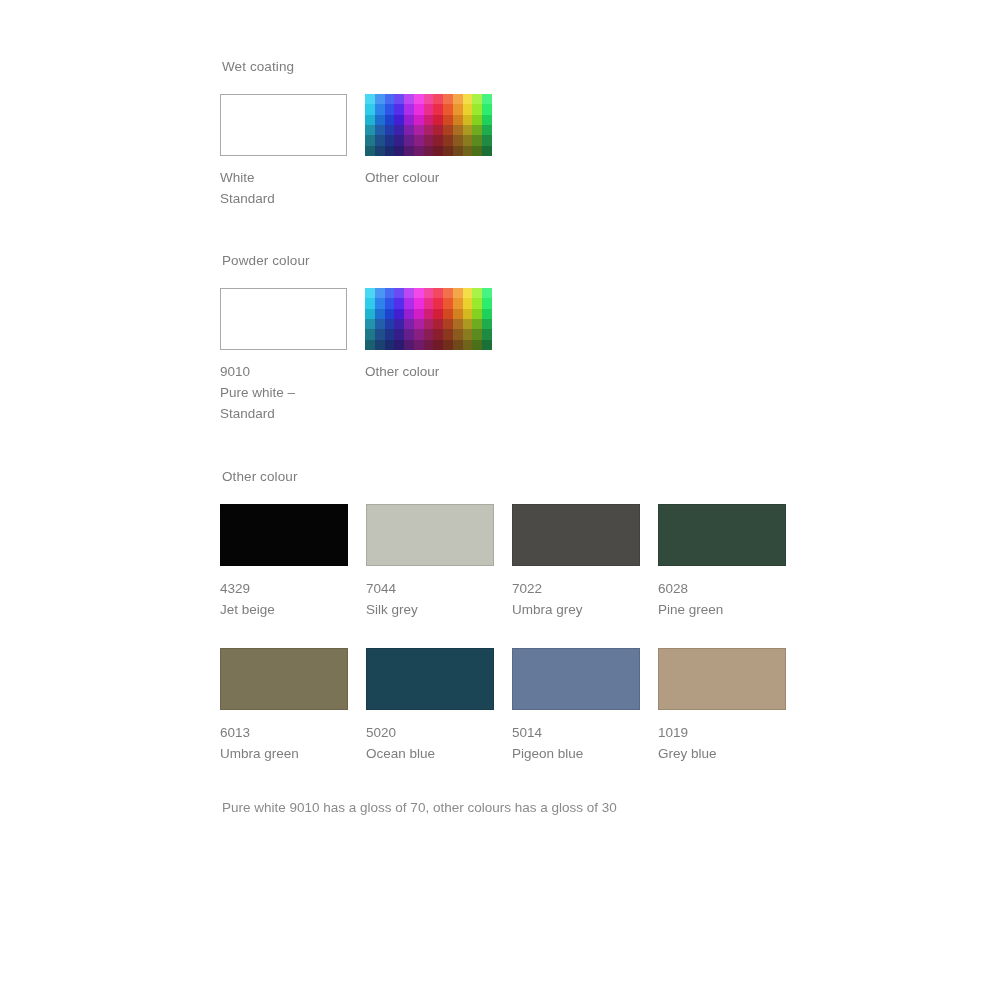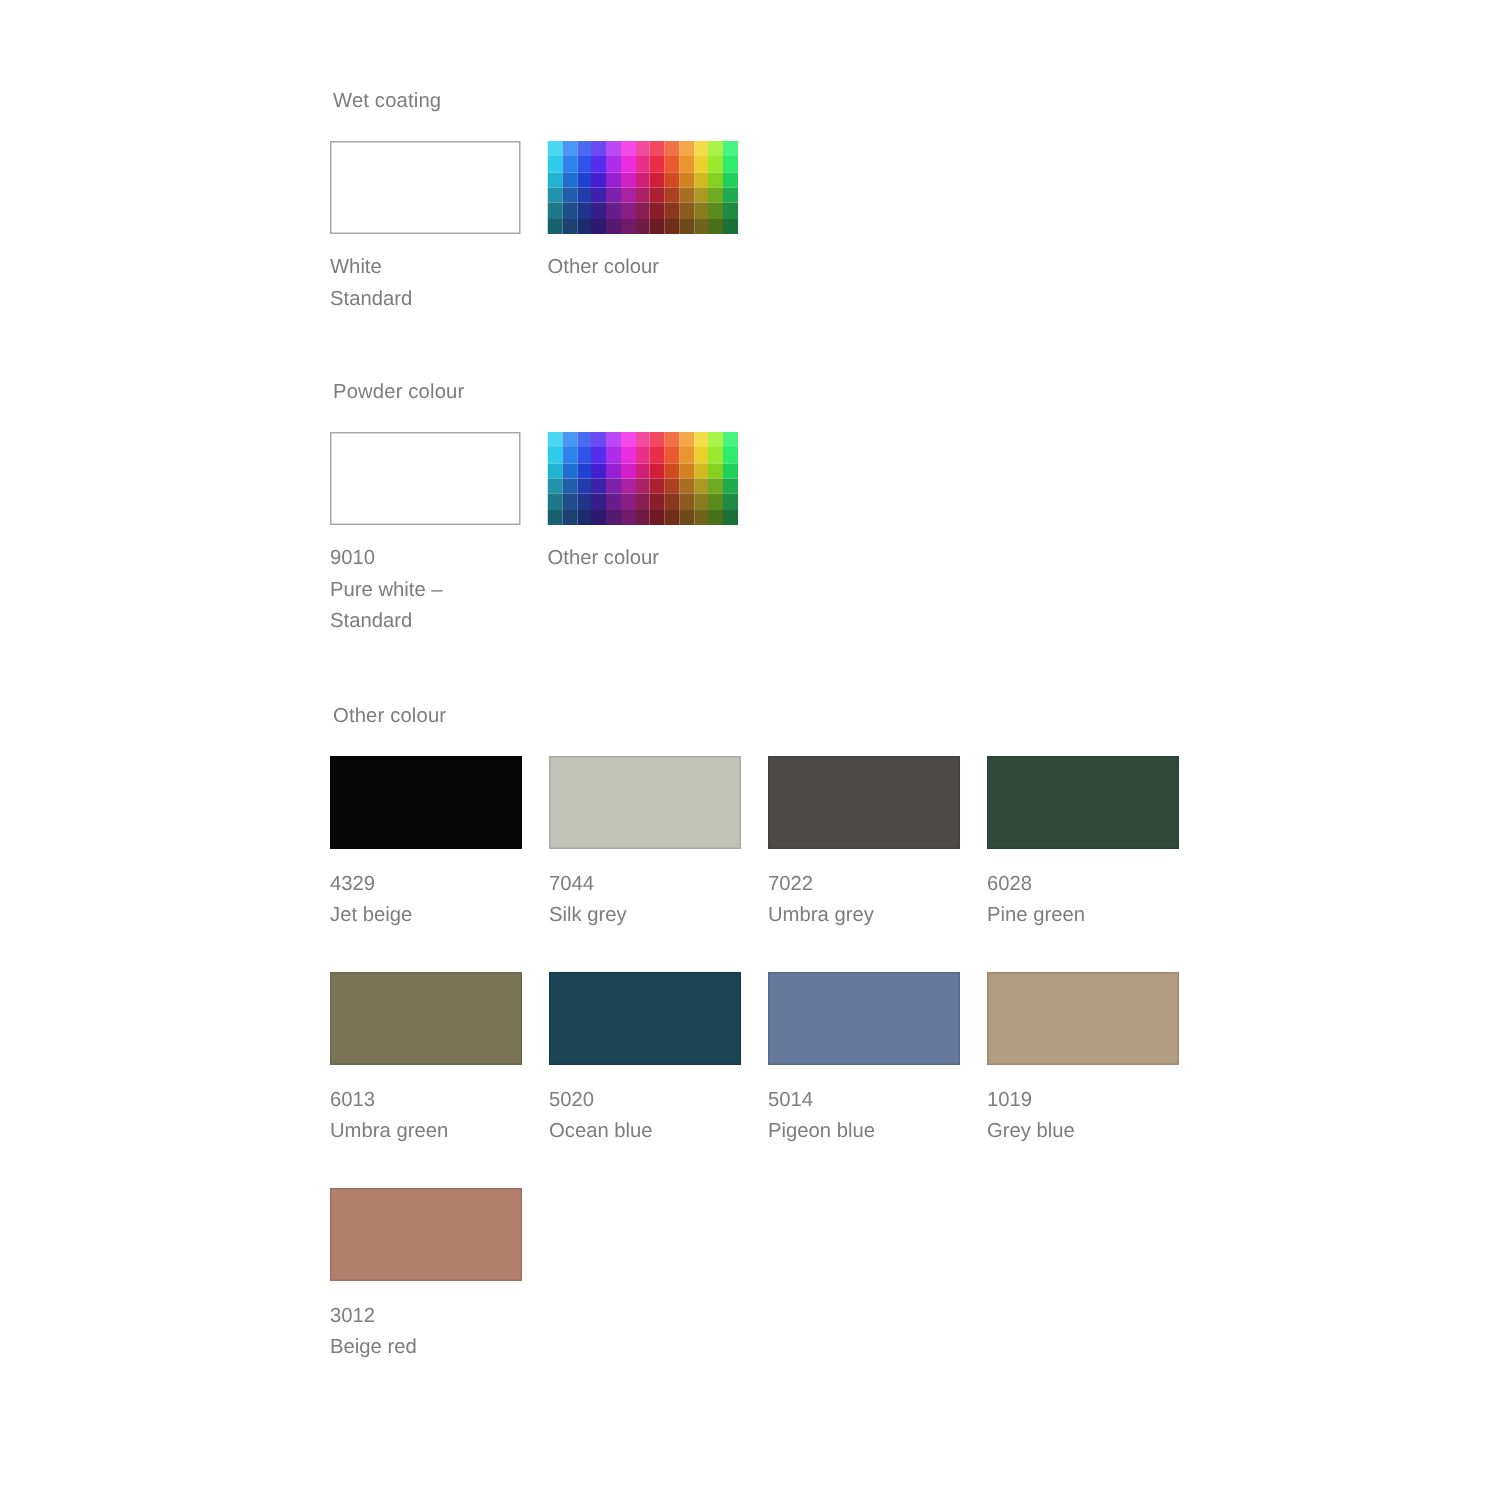--- a/index.html
+++ b/index.html
@@ -356,23 +356,19 @@
           <div class="palette-cell">
             <span class="palette-chip" style="background: rgb(101, 121, 154);"></span>
             <div class="chip-code">5014</div>
             <div class="chip-name">Pigeon blue</div>
           </div>
           <div class="palette-cell">
             <span class="palette-chip" style="background: rgb(178, 156, 130);"></span>
             <div class="chip-code">1019</div>
             <div class="chip-name">Grey blue</div>
           </div>
-          <div class="palette-cell">
-            <span class="palette-chip" style="background: rgb(179, 128, 109);"></span>
-            <div class="chip-code">3012</div>
-            <div class="chip-name">Beige red</div>
-          </div>
         </div>
     </div>
 
+    <div class="footer-note sp-foot">Pure white 9010 has a gloss of 70, other colours has a gloss of 30</div>
 
   </div>
 </div>
 
 </body></html>

